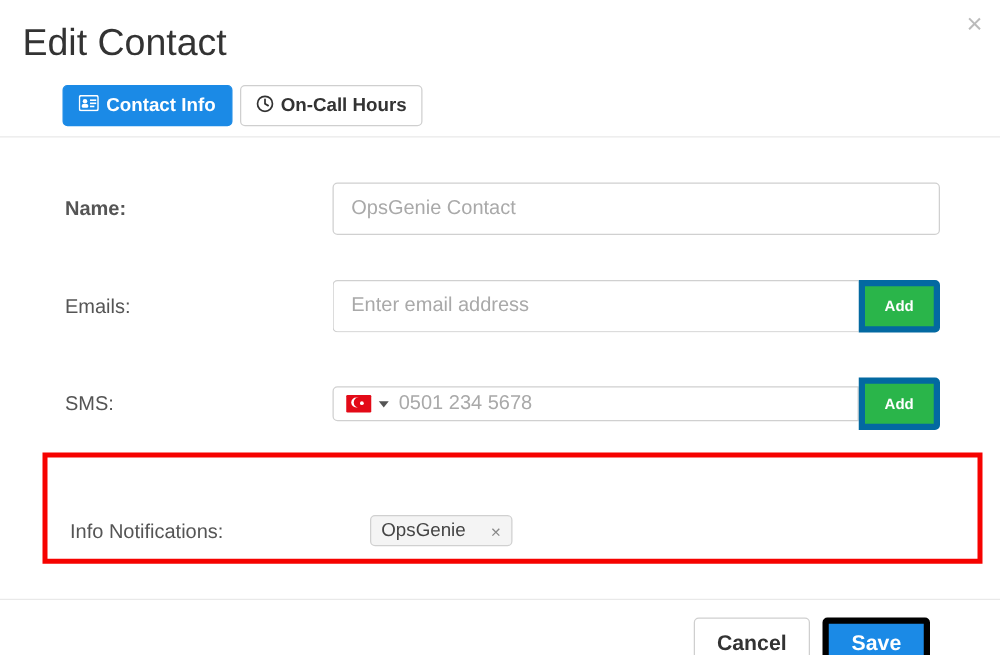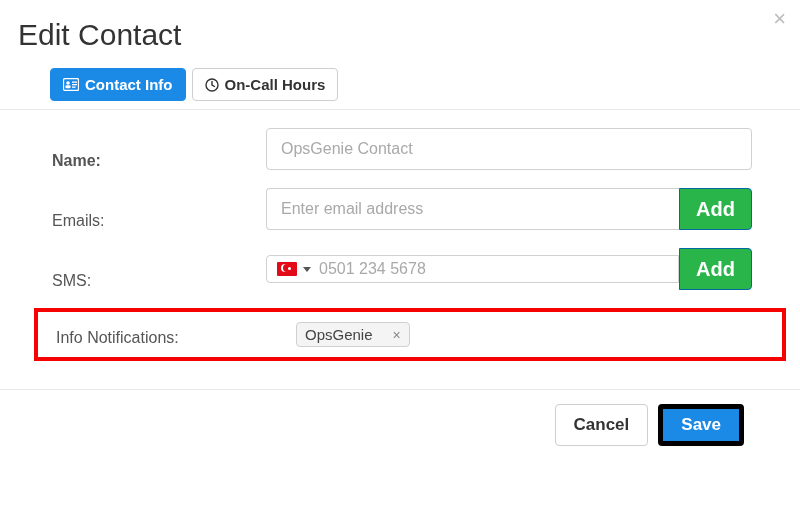--- a/index.html
+++ b/index.html
@@ -32,21 +32,20 @@
     margin: 4px 0 16px 0;
   }
   .tabs {
     display: flex;
     gap: 0;
     margin-left: 32px;
     margin-bottom: 0;
   }
   .tab {
     display: inline-flex;
-    align-items: center;
     gap: 6px;
     padding: 7px 12px;
     border: 1px solid #cfcfcf;
     border-radius: 4px;
     font-size: 15px;
     font-weight: 700;
     cursor: pointer;
     background: #fff;
     color: #333;
   }
@@ -60,22 +59,23 @@
   .divider {
     border: none;
     border-top: 1px solid #e9e9e9;
     margin: 8px -18px 18px -18px;
   }
   .form {
     padding: 0 30px 0 34px;
   }
   .row {
     display: flex;
-    align-items: flex-end;
+    align-items: center;
     margin-bottom: 18px;
+    margin-top: 36px;
   }
   .label {
     width: 214px;
     font-size: 16px;
     color: #555;
     font-weight: 400;
     padding-top: 2px;
   }
   .label.bold { font-weight: 700; color: #555; }
   .control {
@@ -99,22 +99,22 @@
     flex: 1;
   }
   .input-group .input {
     border-top-right-radius: 0;
     border-bottom-right-radius: 0;
     border-right: none;
   }
   .add-btn {
     background: #2ab54a;
     color: #fff;
-    border: 1px solid #0369a1;
-    font-size: 20px;
+    border: 5px solid #0369a1;
+    font-size: 12px;
     font-weight: 700;
     padding: 0 16px;
     height: 42px;
     border-radius: 0 4px 4px 0;
     cursor: pointer;
   }
   .phone-input {
     flex: 1;
     height: 28px;
     border: 1px solid #d0d0d0;

